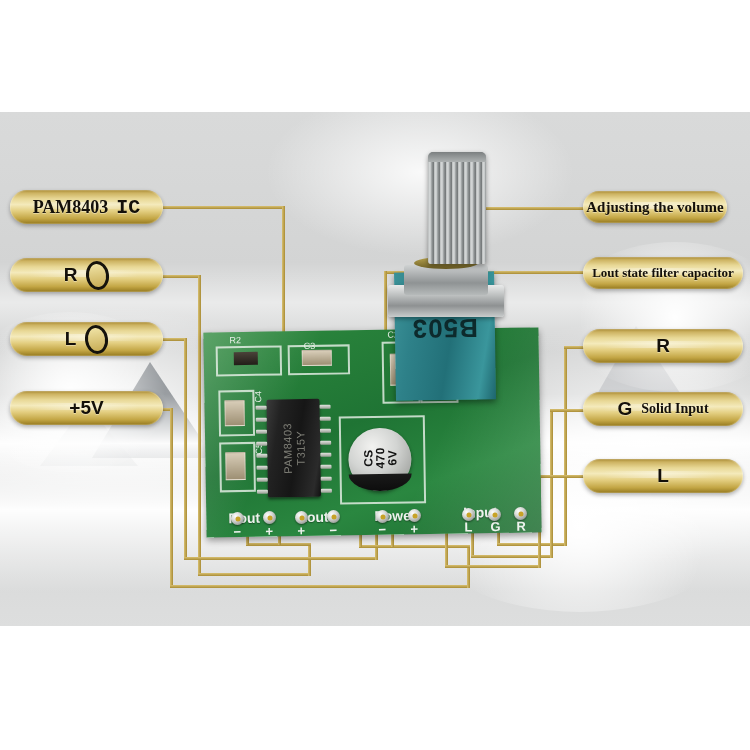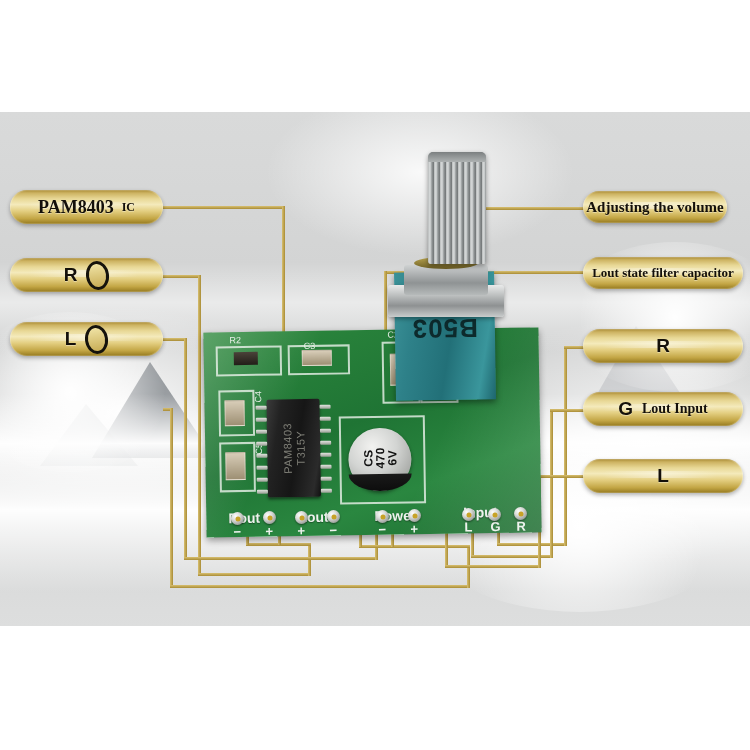--- a/index.html
+++ b/index.html
@@ -301,48 +301,51 @@
   <div id="pot">
     <div id="potlabel">B503</div>
   </div>
   <div id="potnut"></div>
   <div id="potcol"></div>
   <div id="potring"></div>
   <div id="potshaft"></div>
 
   <div class="pill p-serif" style="left:10px;top:190px;width:153px;height:34px;font-size:18px;">
     <span>PAM8403</span>
-    <span style="font-size:12px;margin-left:8px;">IC</span>
+    <span style="font-size:20px;margin-left:8px;font-family:Liberation Mono, monospace;">IC</span>
   </div>
 
   <div class="pill p-sans" style="left:10px;top:258px;width:153px;height:34px;font-size:19px;">
     <span>R</span>
     <span class="spk"></span>
   </div>
 
   <div class="pill p-sans" style="left:10px;top:322px;width:153px;height:34px;font-size:19px;">
     <span>L</span>
     <span class="spk"></span>
   </div>
 
+  <div class="pill p-sans" style="left:10px;top:391px;width:153px;height:34px;font-size:19px;">
+    <span>+5V</span>
+  </div>
 
   <div class="pill p-serif" style="left:583px;top:191px;width:144px;height:32px;font-size:15px;">
     <span>Adjusting the volume</span>
   </div>
 
   <div class="pill p-serif" style="left:583px;top:257px;width:160px;height:32px;font-size:13px;">
     <span>Lout state filter capacitor</span>
   </div>
 
   <div class="pill p-sans" style="left:583px;top:329px;width:160px;height:34px;font-size:19px;">
     <span>R</span>
   </div>
 
   <div class="pill p-sans" style="left:583px;top:392px;width:160px;height:34px;font-size:19px;">
     <span>G</span>
-    <span class="p-serif" style="font-size:14px;margin-left:9px;">Lout Input</span>
+    <span class="p-serif" style="font-size:14px;margin-left:9px;">Solid Input</span>
   </div>
 
   <div class="pill p-sans" style="left:583px;top:459px;width:160px;height:34px;font-size:19px;">
     <span>L</span>
   </div>
 
 </div>
 
 </body></html>

